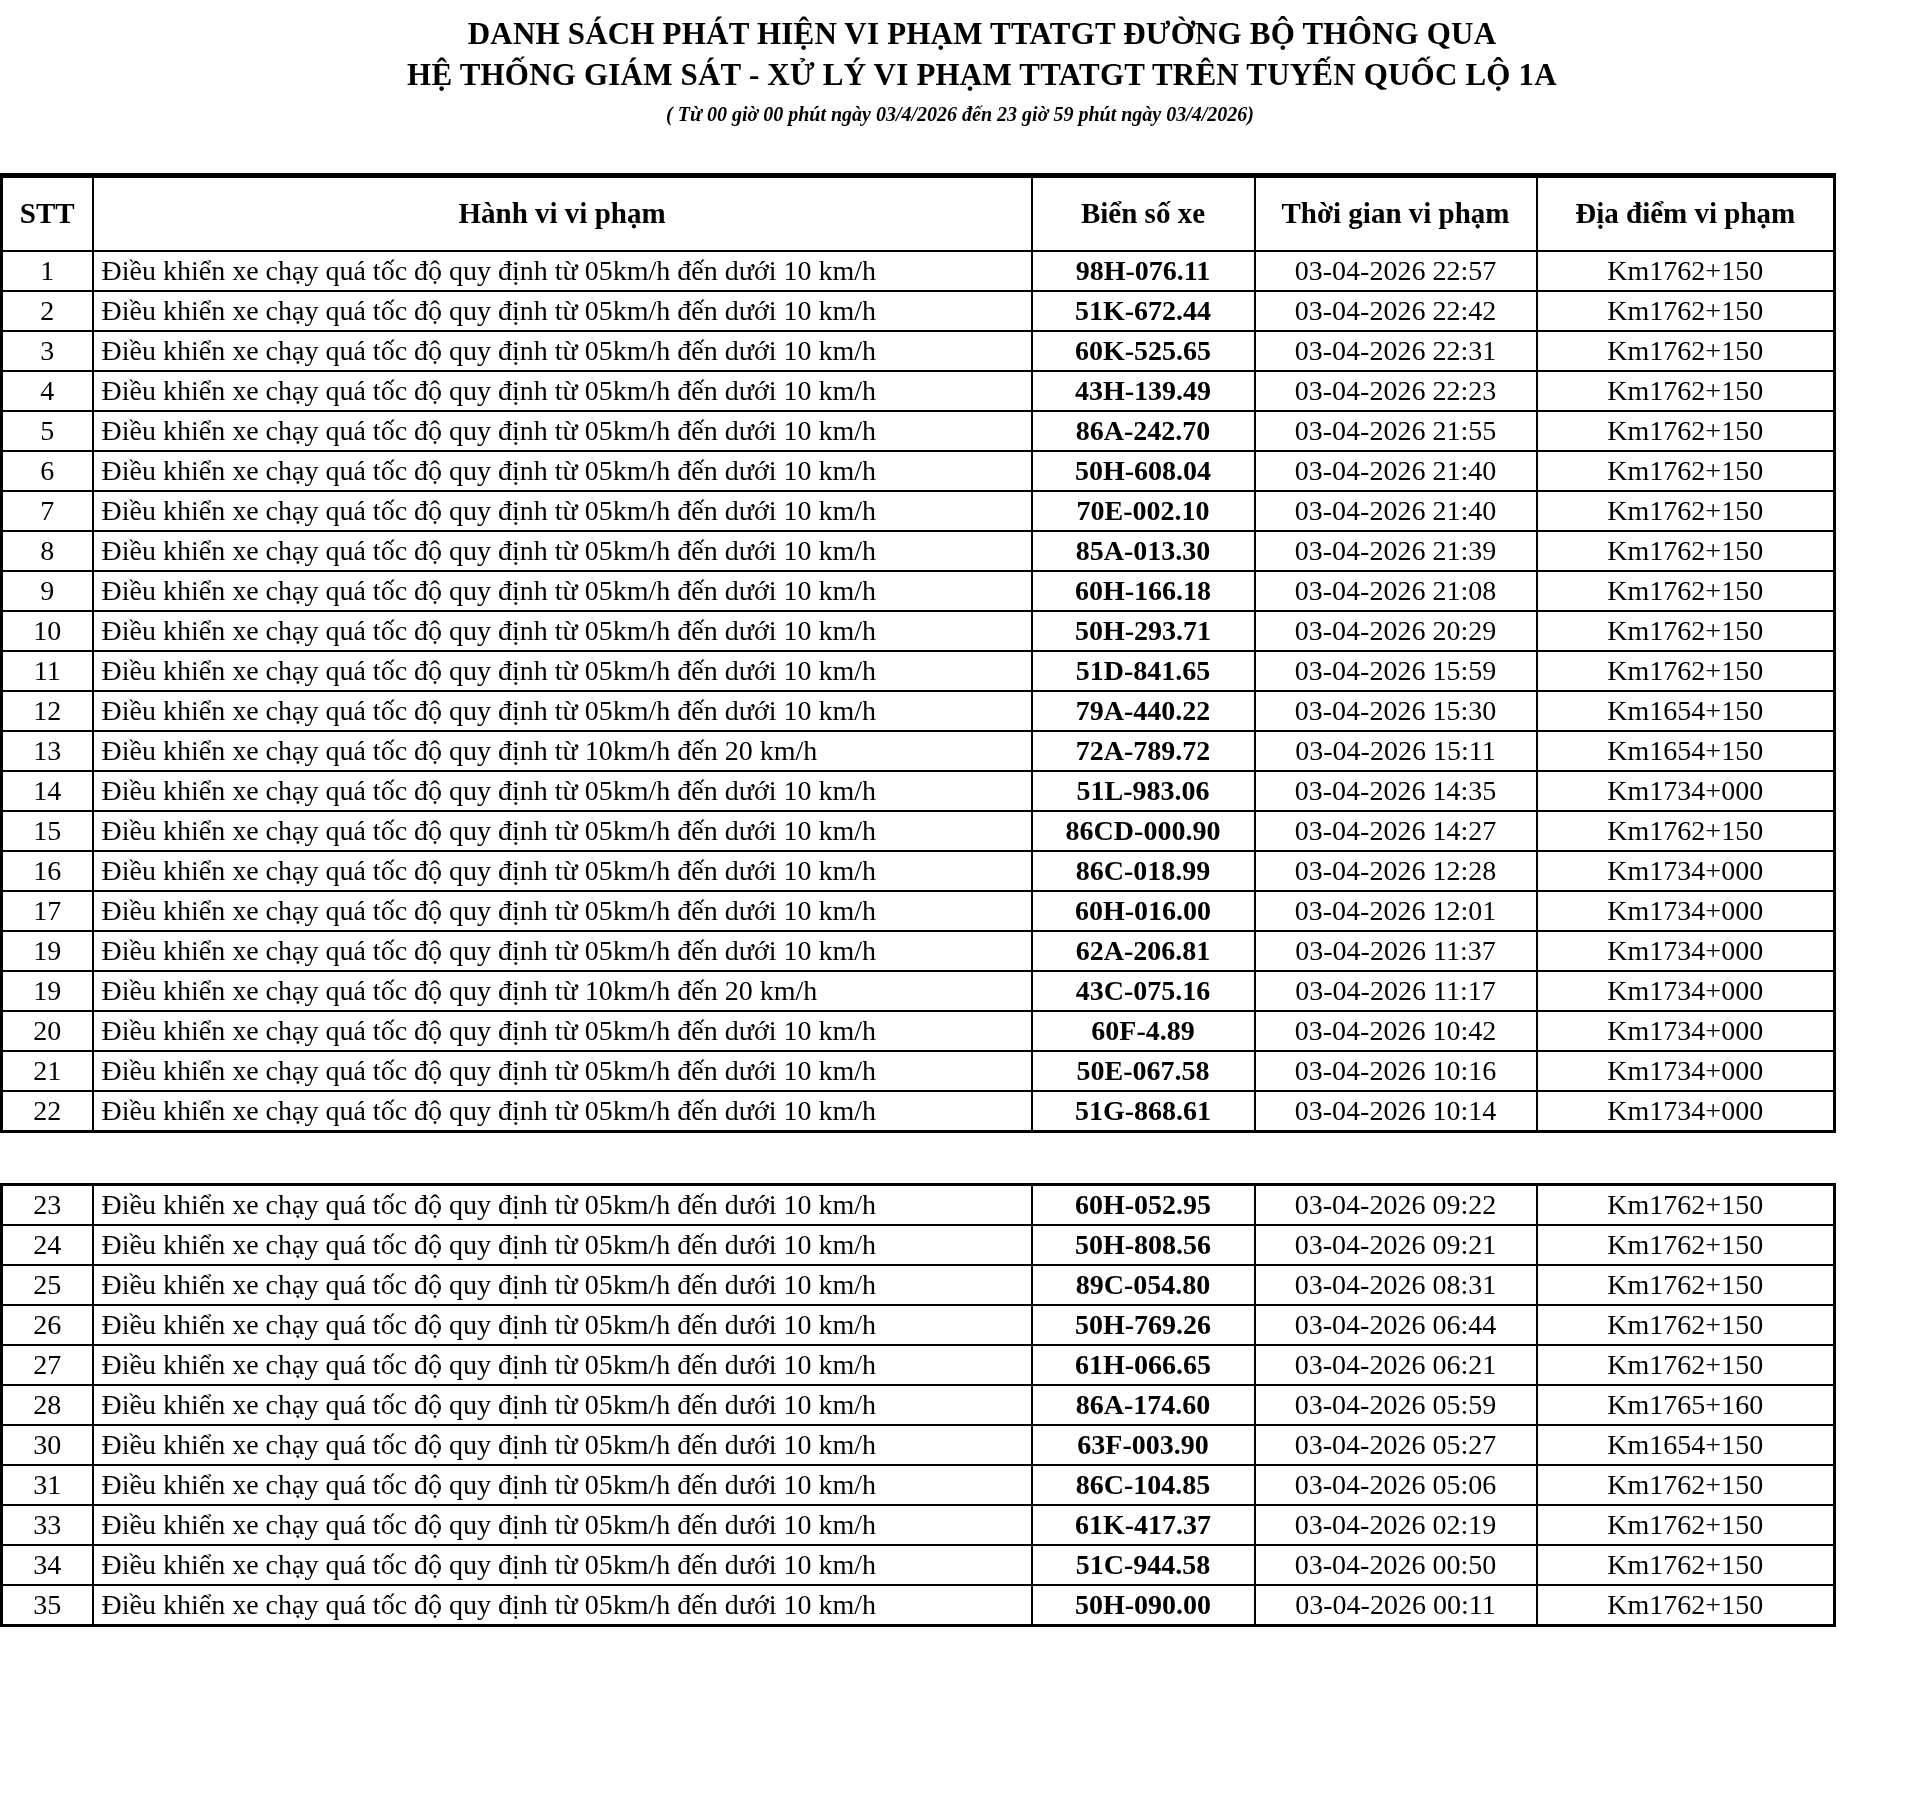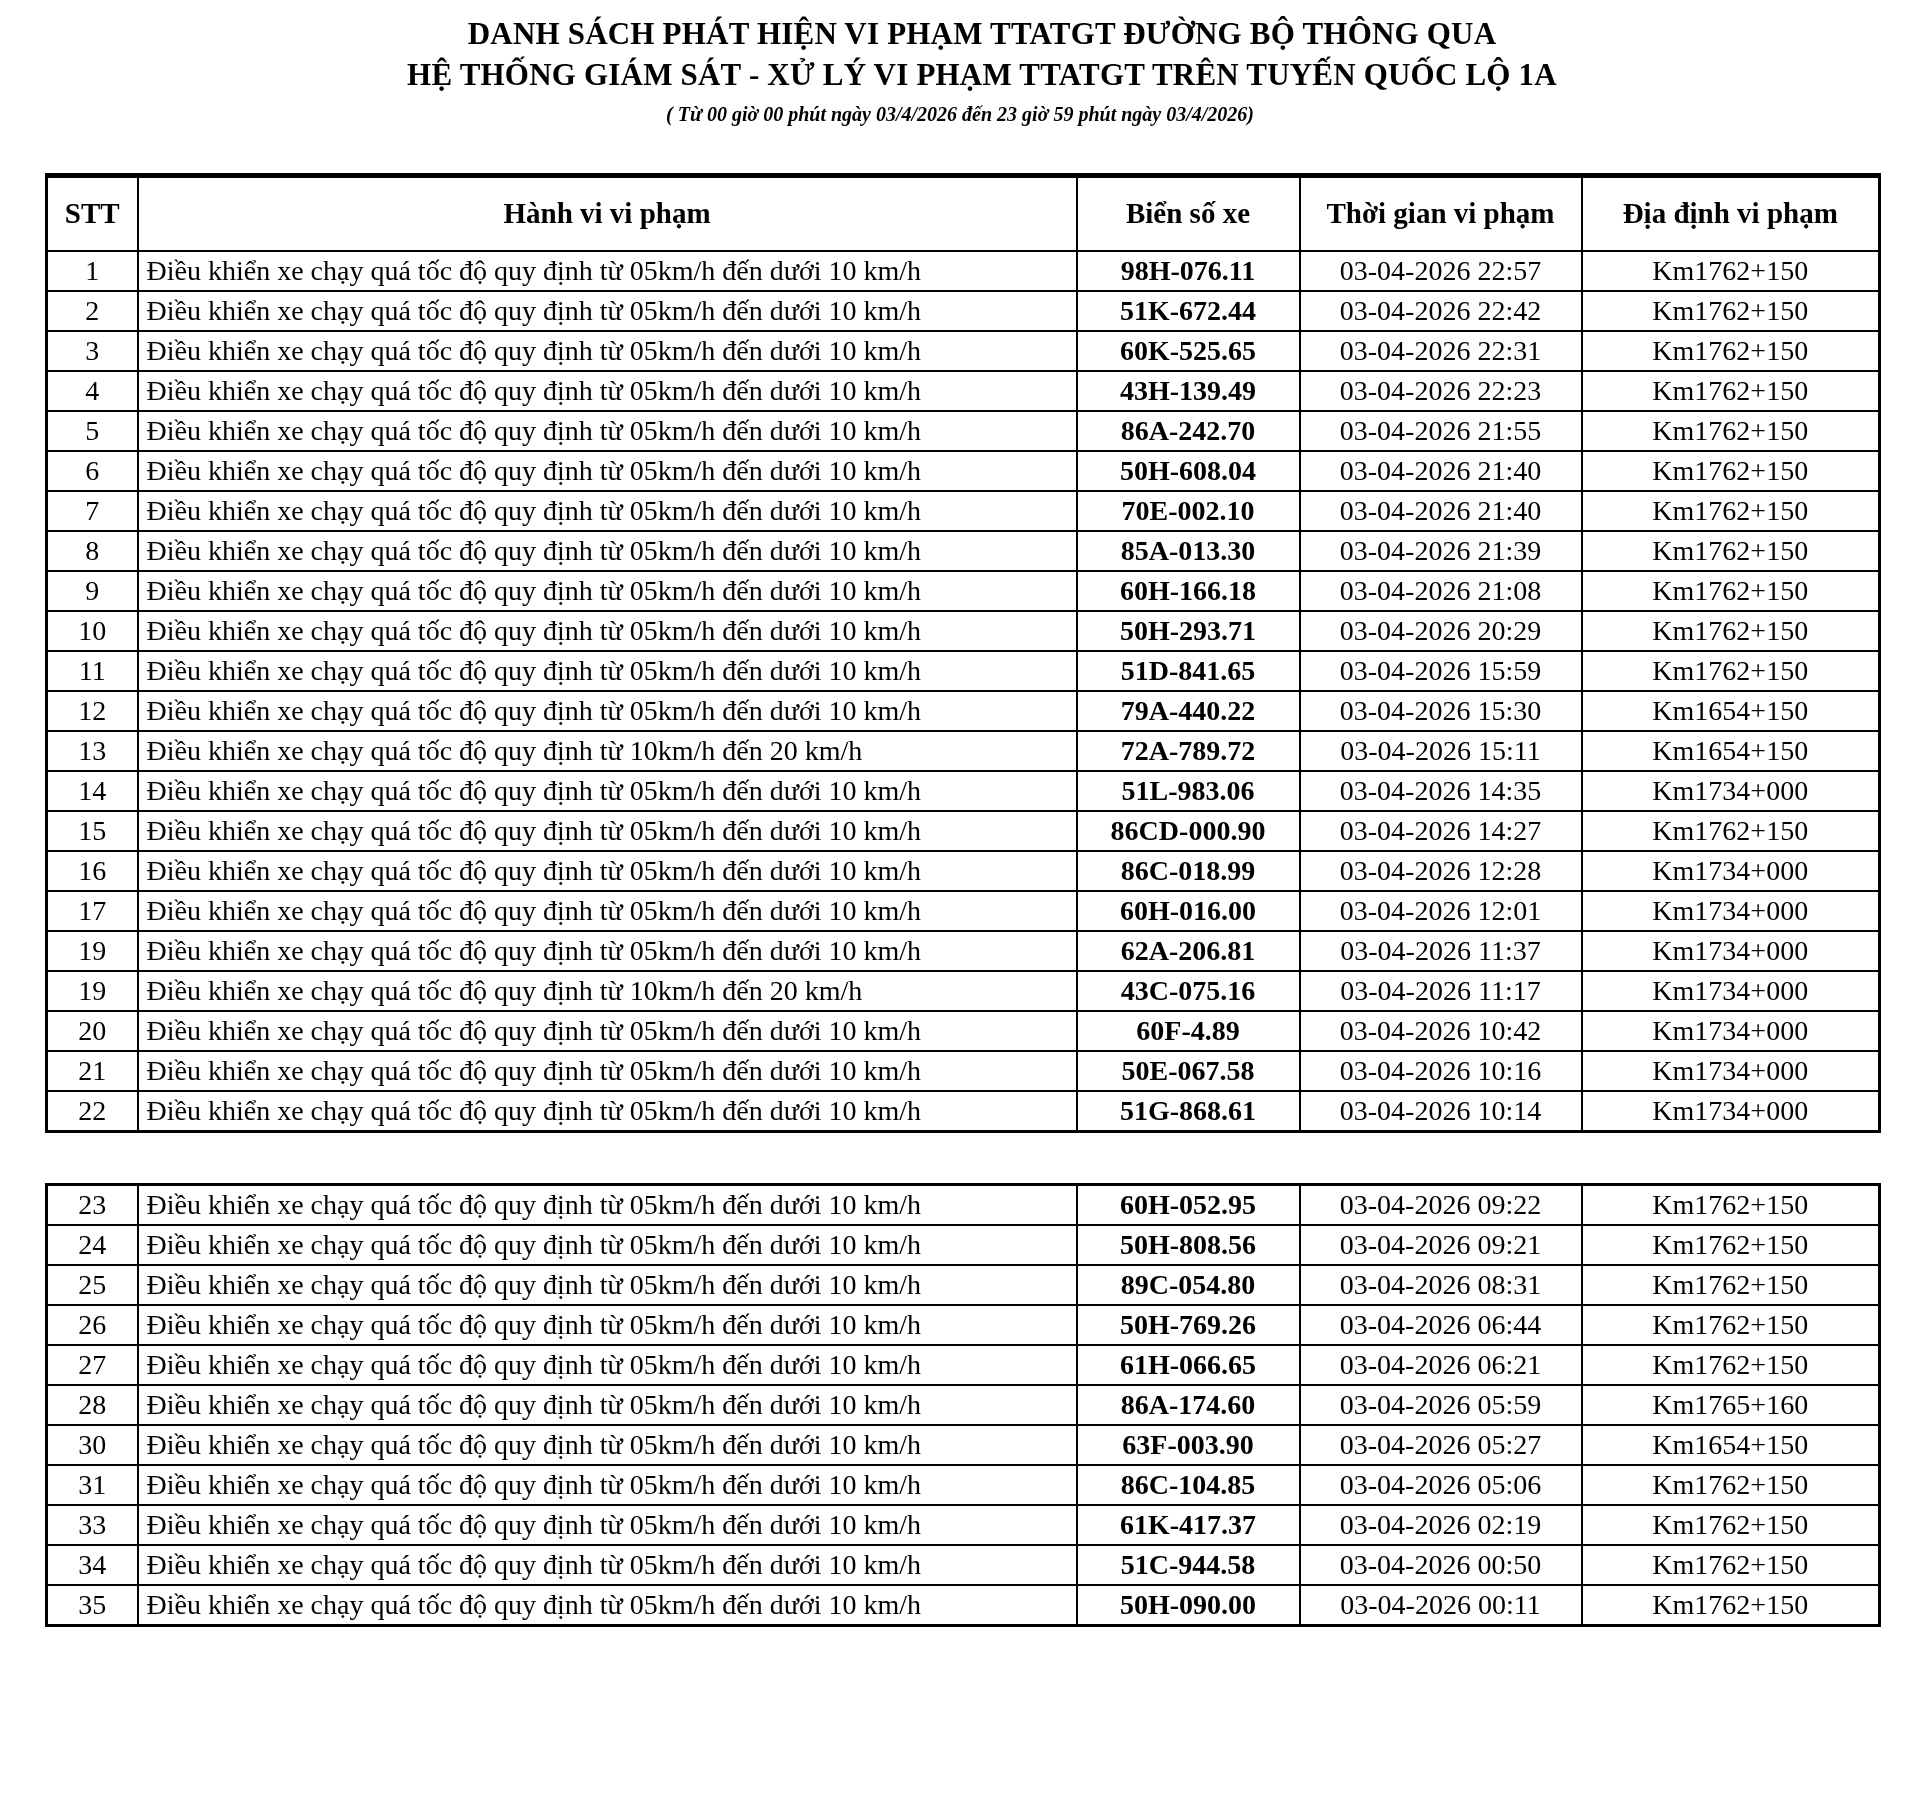--- a/index.html
+++ b/index.html
@@ -30,21 +30,20 @@
     padding-left: 44px;
   }
   .subtitle {
     font-style: italic;
     font-weight: bold;
     font-size: 20px;
     line-height: 1.3;
     margin-top: 5px;
   }
   .tables {
-    margin-left: 45px;
     width: 1833px;
   }
   table {
     border-collapse: collapse;
     table-layout: fixed;
     width: 1833px;
     background: #ffffff;
   }
   table.t1 {
     margin-top: 46px;
@@ -109,21 +108,21 @@
           <col class="c-plate">
           <col class="c-time">
           <col class="c-loc">
       </colgroup>
       <thead>
         <tr>
           <th>STT</th>
           <th>Hành vi vi phạm</th>
           <th>Biển số xe</th>
           <th>Thời gian vi phạm</th>
-          <th>Địa định vi phạm</th>
+          <th>Địa điểm vi phạm</th>
         </tr>
       </thead>
       <tbody id="tbody1">
           <tr>
             <td class="stt">1</td>
             <td class="viol">Điều khiển xe chạy quá tốc độ quy định từ 05km/h đến dưới 10 km/h</td>
             <td class="plate">98H-076.11</td>
             <td class="time">03-04-2026 22:57</td>
             <td class="loc">Km1762+150</td>
           </tr>

